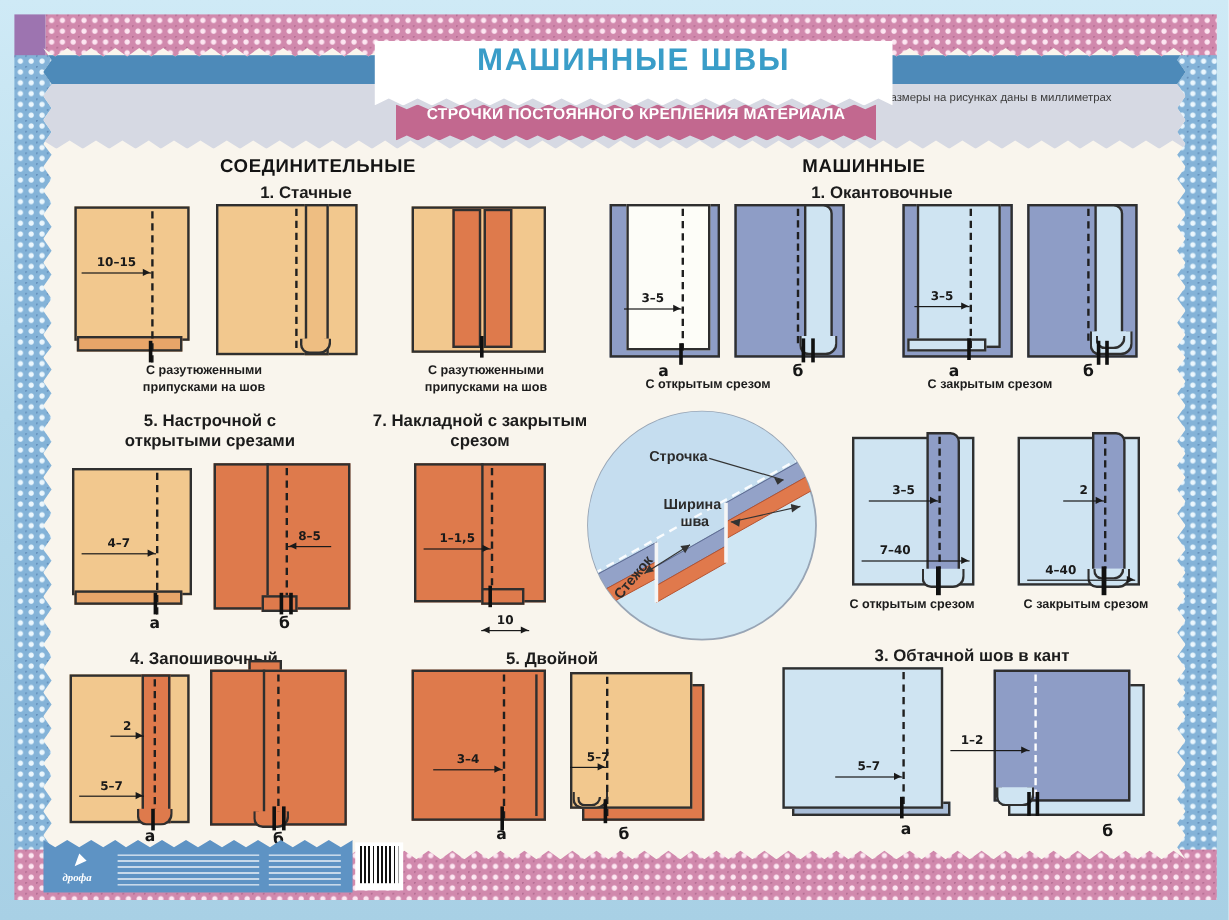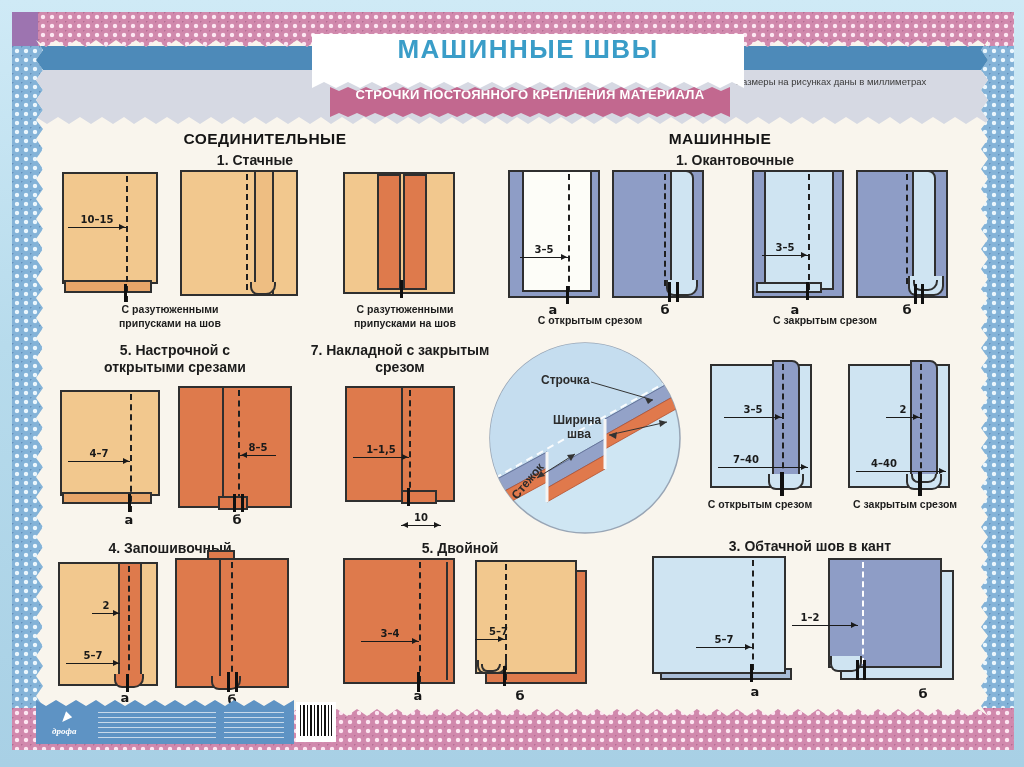--- a/index.html
+++ b/index.html
@@ -299,21 +299,21 @@
       <div class="flb" style="left:0;top:0;width:102px;height:124px;"></div>
       <div class="fp" style="left:62px;top:-4px;width:28px;height:122px;border-radius:0 8px 0 0;"></div>
       <div class="st" style="left:72px;top:0;height:114px;"></div>
       <div class="curl flb" style="left:58px;top:110px;width:36px;height:16px;border-top:none;"></div>
       <div class="curl flb" style="left:63px;top:110px;width:26px;height:9px;border-top:none;"></div>
       <div class="tick" style="left:70px;top:108px;height:24px;width:4px;"></div>
       <div class="dim" style="left:38px;top:38px;width:34px;">
         <span class="lbl">2</span>
         <i class="ln"></i>
       </div>
-      <div class="dim" style="left:8px;top:92px;width:90px;text-decoration:underline;">
+      <div class="dim" style="left:8px;top:104px;width:90px;text-decoration:underline;">
         <span class="lbl" style="right:34px;">4–40</span>
         <i class="ln"></i>
       </div>
     </div>
     <div class="cap" style="left:659px;top:458px;width:130px;">С открытым срезом</div>
     <div class="cap" style="left:799px;top:458px;width:140px;">С закрытым срезом</div>
 
     <div class="sect" style="left:654px;top:498px;width:240px;">3. Обтачной шов в кант</div>
     <div class="abs" style="left:616px;top:516px;width:138px;height:128px;">
       <div class="fp" style="left:8px;top:112px;width:132px;height:12px;background:#a9bdd8;"></div>

